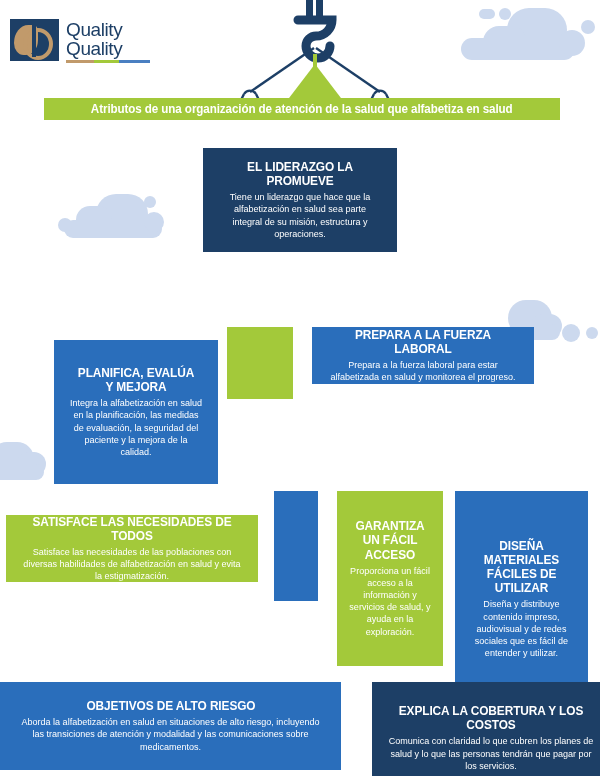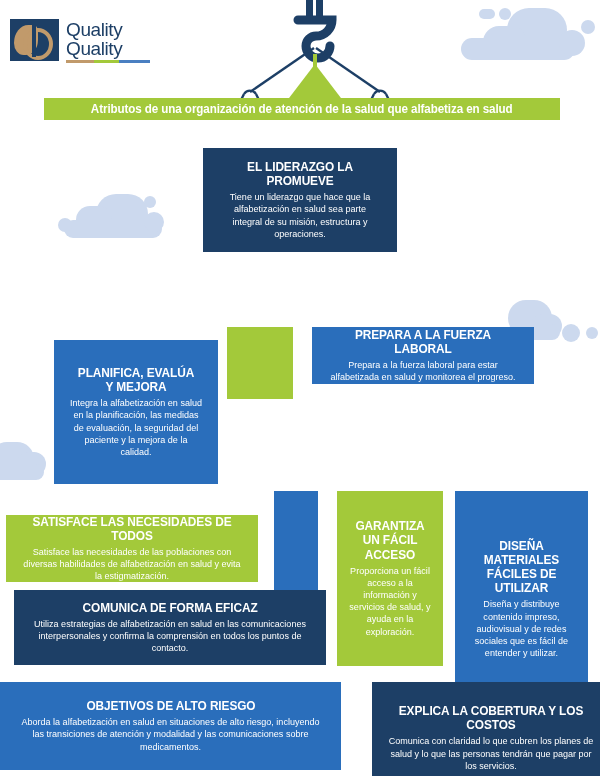--- a/index.html
+++ b/index.html
@@ -244,24 +244,20 @@
   <div class="card green" style="left:337px; top:491px; width:106px; height:175px;">
     <div class="title" style="font-size:12.5px; max-width:96px;">GARANTIZA UN FÁCIL ACCESO</div>
     <div class="body" style="font-size:9.5px; max-width:92px;">Proporciona un fácil acceso a la información y servicios de salud, y ayuda en la exploración.</div>
   </div>
 
   <div class="card blue" style="left:455px; top:491px; width:133px; height:216px;">
     <div class="title" style="font-size:12.5px; max-width:126px;">DISEÑA MATERIALES FÁCILES DE UTILIZAR</div>
     <div class="body" style="font-size:9.5px; max-width:120px;">Diseña y distribuye contenido impreso, audiovisual y de redes sociales que es fácil de entender y utilizar.</div>
   </div>
 
-  <div class="card navy" style="left:14px; top:590px; width:312px; height:75px;">
-    <div class="title" style="font-size:12.5px; max-width:300px;">COMUNICA DE FORMA EFICAZ</div>
-    <div class="body" style="font-size:9.5px; max-width:296px;">Utiliza estrategias de alfabetización en salud en las comunicaciones interpersonales y confirma la comprensión en todos los puntos de contacto.</div>
-  </div>
 
   <div class="card blue" style="left:0px; top:682px; width:341px; height:88px;">
     <div class="title" style="font-size:12.5px; max-width:326px;">OBJETIVOS DE ALTO RIESGO</div>
     <div class="body" style="font-size:9.5px; max-width:330px;">Aborda la alfabetización en salud en situaciones de alto riesgo, incluyendo las transiciones de atención y modalidad y las comunicaciones sobre medicamentos.</div>
   </div>
 
   <div class="card navy" style="left:372px; top:682px; width:238px; height:112px;text-align:center;">
     <div class="title" style="font-size:12.5px; max-width:228px;">EXPLICA LA COBERTURA Y LOS COSTOS</div>
     <div class="body" style="font-size:9.5px; max-width:224px;">Comunica con claridad lo que cubren los planes de salud y lo que las personas tendrán que pagar por los servicios.</div>
   </div>

